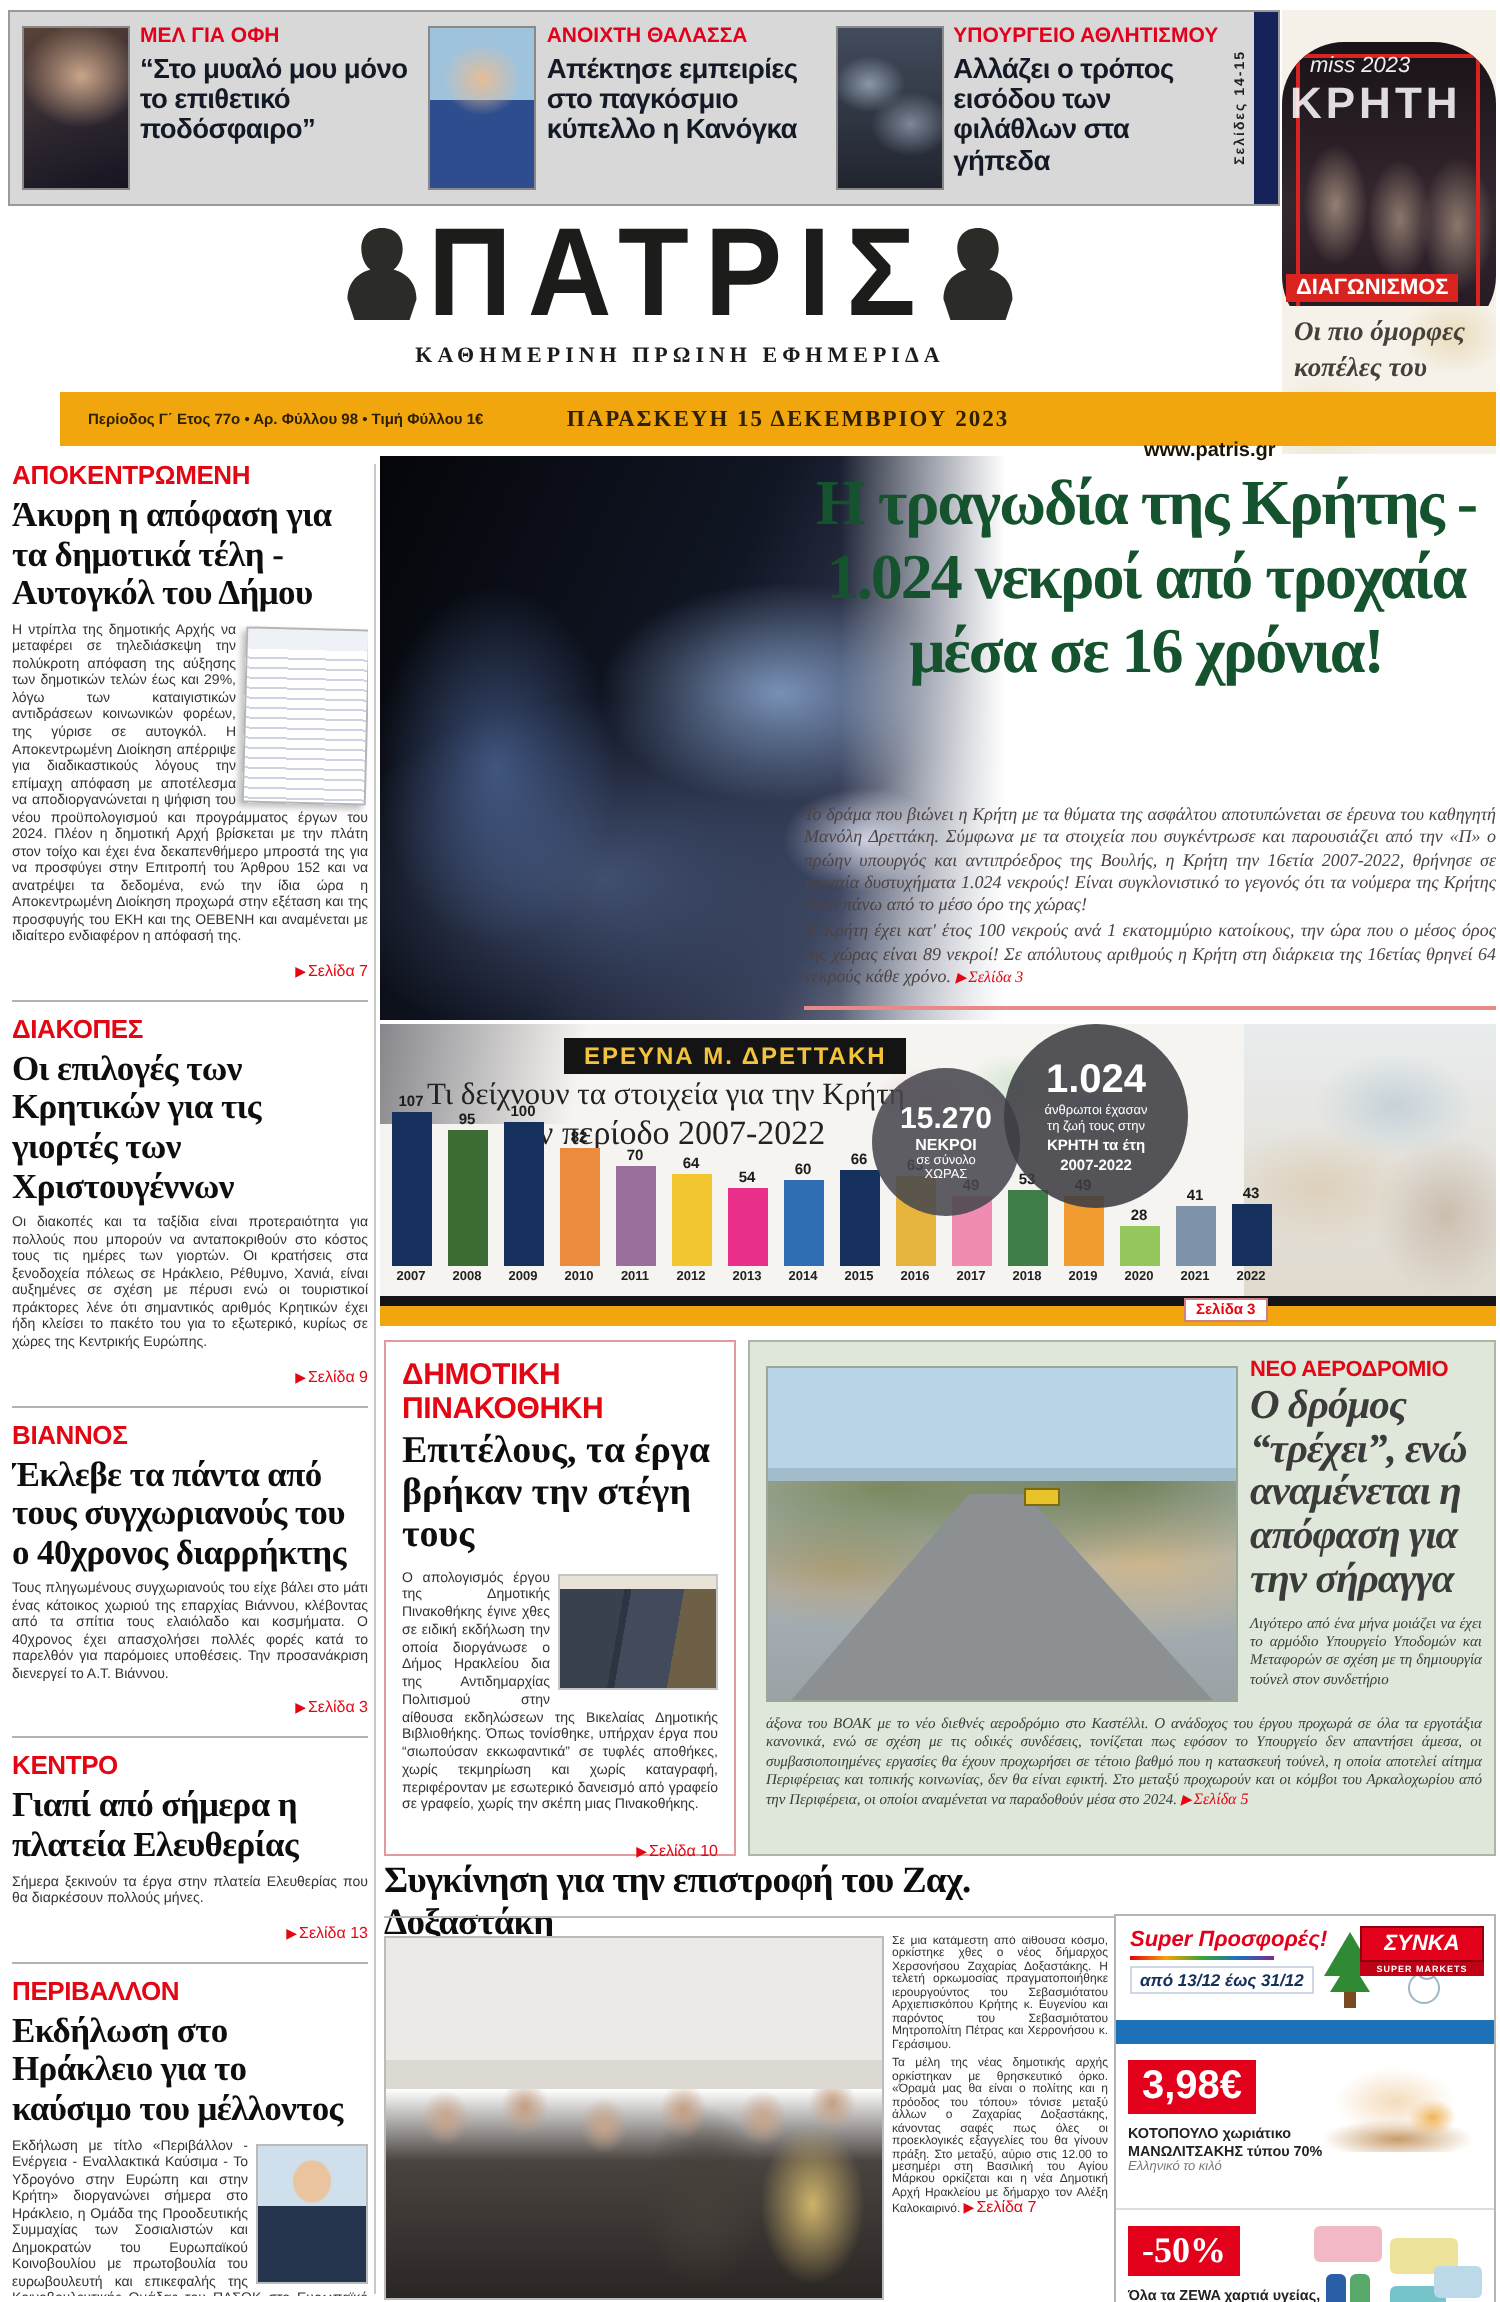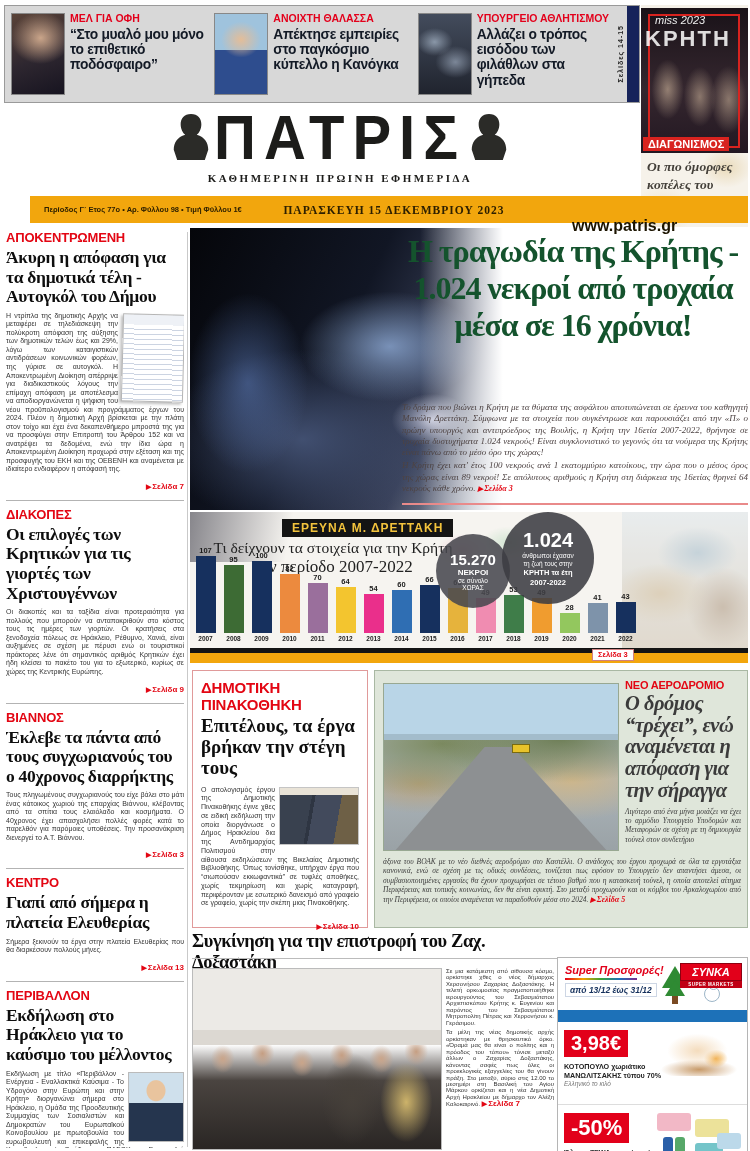--- a/index.html
+++ b/index.html
@@ -13,25 +13,25 @@
   .tp1{background:radial-gradient(30px 26px at 55% 30%,#caa58a,transparent),linear-gradient(160deg,#5a4338 0%,#2e2730 55%,#171420 100%);}
   .tp2{background:radial-gradient(18px 14px at 30% 35%,#8a97a8,transparent),radial-gradient(20px 16px at 70% 60%,#7c8798,transparent),linear-gradient(180deg,#434c5c,#20242e);}
   .tp3{background:radial-gradient(20px 18px at 50% 32%,#e4bd98,transparent),linear-gradient(180deg,#9fc3dd 0 45%,#2e4d8e 45% 100%);}
   .teaser-kicker{color:#e3001b;font-weight:bold;font-size:10.5px;line-height:1.1;margin-bottom:2px;}
   .teaser-headline{font-weight:bold;font-size:13.8px;line-height:1.12;color:#131a26;letter-spacing:-0.3px;}
   #strip-pages{writing-mode:vertical-rl;transform:rotate(180deg);font-size:7px;font-weight:bold;color:#222;letter-spacing:1px;margin-left:2px;}
   #strip-endbar{width:12px;height:96px;background:#16235a;margin-left:3px;flex:none;}
 
   
   #contest{left:641px;top:5px;width:107px;height:222px;background:#f5f1e9;}
-  .contest-photo{position:absolute;left:0;top:3px;width:107px;height:148px;background:
+  .contest-photo{position:absolute;left:0;top:16px;width:107px;height:148px;background:
     radial-gradient(16px 30px at 25% 55%,rgba(226,200,170,.55),transparent),
     radial-gradient(16px 30px at 55% 60%,rgba(226,200,170,.5),transparent),
     radial-gradient(18px 34px at 82% 62%,rgba(226,200,170,.5),transparent),
-    linear-gradient(180deg,#191218 0%,#35272f 55%,#221721 100%);overflow:hidden;}
+    linear-gradient(180deg,#191218 0%,#35272f 55%,#221721 100%);overflow:hidden;border-radius:31px;}
   .contest-frame{position:absolute;left:7px;top:6px;width:88px;height:130px;border:2px solid #d8231f;}
   .contest-script{position:absolute;left:14px;top:6px;color:#eee;font-style:italic;font-size:11px;white-space:nowrap;}
   .contest-big{position:absolute;left:4px;top:18px;color:rgba(255,255,255,.85);font-weight:bold;font-size:22px;letter-spacing:2px;}
   .contest-kicker{position:absolute;left:2px;top:132px;background:#d8231f;color:#fff;font-weight:bold;font-size:11px;padding:1px 5px;}
   .contest-bottom{position:absolute;left:0;top:148px;width:107px;height:74px;background:
     radial-gradient(26px 20px at 80% 20%,rgba(222,196,140,.5),transparent),
     radial-gradient(30px 26px at 20% 80%,rgba(222,196,140,.35),transparent),#f6f2ea;padding:4px 4px 0 6px;box-sizing:border-box;}
   .contest-headline{font-family:"Liberation Serif",serif;font-style:italic;font-weight:bold;font-size:13.5px;line-height:1.15;color:#44403a;display:inline;}
   .contest-bottom .pageref{display:inline;font-size:7px;}
 
@@ -39,29 +39,29 @@
   #masthead{left:40px;top:108px;width:600px;text-align:center;}
   .mast-row{display:flex;align-items:center;justify-content:center;}
   .portrait{width:46px;height:52px;}
   #mast-title{font-weight:900;font-size:58px;letter-spacing:8px;color:#1c1c1a;line-height:1;transform:scaleY(1.08);}
   #mast-sub{font-family:"Liberation Serif",serif;font-weight:bold;font-size:11px;letter-spacing:2.5px;color:#1c1c1a;margin-top:6px;}
 
   
   #orange-bar{left:30px;top:196px;width:718px;height:27px;background:#f2a60d;display:flex;align-items:center;}
   #issue-info{font-size:7.5px;font-weight:bold;color:#2e2000;margin-left:14px;width:200px;}
   #date-info{font-family:"Liberation Serif",serif;font-weight:bold;font-size:11.5px;letter-spacing:1px;color:#2e2000;width:300px;text-align:center;}
-  #site-info{font-weight:bold;font-size:16px;color:#1c1400;margin-left:28px;margin-top:32px;}
+  #site-info{font-weight:bold;font-size:10px;color:#1c1400;margin-left:28px;margin-top:32px;}
 
   
   #vline{left:187px;top:232px;width:1px;height:915px;background:#c9c9c9;}
   #left-col{left:6px;top:230px;width:178px;height:918px;overflow:hidden;}
   .kicker{color:#e30613;font-weight:bold;font-size:13px;letter-spacing:-0.2px;margin:0 0 3px 0;}
   .lc-head{font-family:"Liberation Serif",serif;font-weight:bold;font-size:17.5px;line-height:1.12;color:#0e0e0e;letter-spacing:-0.3px;margin:0 0 5px 0;}
   .lc-body{font-size:7px;line-height:1.22;color:#333;text-align:justify;margin:0;}
-  .pageref{color:#e30613;font-weight:bold;font-size:8px;white-space:nowrap;}
+  .pageref{color:#e30613;font-weight:normal;font-size:8px;white-space:nowrap;}
   .pageref::before{content:"▶";margin-right:1px;font-size:7px;}
   .refline{text-align:right;margin-top:1px;}
   .divider{border:0;border-top:1px solid #b3b3b3;margin:7px 0 6px 0;}
   .doc-img{float:right;width:60px;height:86px;margin:2px 0 3px 4px;background:
     linear-gradient(#eef1f6 0 10px,transparent 10px),
     repeating-linear-gradient(#fff 0 4px,#ccd4e2 4px 5px);border:1px solid #b5b5b5;box-shadow:-2px 2px 3px rgba(0,0,0,.25);transform:rotate(1.5deg);}
   .man-img{float:right;width:54px;height:68px;margin:2px 0 3px 4px;border:1px solid #bbb;background:
     radial-gradient(9px 10px at 50% 26%,#e9c49e 0 9px,transparent 10px),
     linear-gradient(180deg,#cfe0ec 0 44%,#25354e 44% 100%);}
 
@@ -166,21 +166,21 @@
   #ad-logo .lg2{background:#c00014;color:#fff;font-size:4.5px;font-weight:bold;padding:1px 0;letter-spacing:.5px;}
   .ad-tree{position:absolute;left:104px;top:8px;width:0;height:0;border-left:13px solid transparent;border-right:13px solid transparent;border-bottom:22px solid #2f8a33;}
   .ad-tree2{position:absolute;left:107px;top:24px;width:0;height:0;border-left:10px solid transparent;border-right:10px solid transparent;border-bottom:16px solid #2f8a33;top:22px;left:107px;}
   .ad-trunk{position:absolute;left:114px;top:38px;width:6px;height:8px;background:#7a4a22;}
   .ad-snowman{position:absolute;left:146px;top:28px;width:14px;height:14px;border-radius:50%;background:#fff;border:1px solid #9db6c8;}
   .ad-snowman::before{content:"";position:absolute;left:3px;top:-8px;width:9px;height:9px;border-radius:50%;background:#fff;border:1px solid #9db6c8;}
   #ad-blue{height:12px;background:#1d71b8;}
   .offer{position:relative;height:74px;border-bottom:1px solid #ddd;padding:8px 6px 0 6px;}
   .price-box{display:inline-block;background:#e2001a;color:#fff;font-weight:bold;padding:2px 7px;}
   #offer1 .price-box{font-size:20px;}
-  #offer2 .price-box{font-size:22px;}
+  #offer2 .price-box{font-size:18px;font-family:Liberation Serif, serif;}
   .offer-title{font-weight:bold;font-size:7.2px;color:#222;margin-top:5px;line-height:1.25;}
   .offer-sub{font-weight:bold;font-size:7.2px;color:#222;line-height:1.25;}
   .offer-note{font-style:italic;font-size:6.5px;color:#777;line-height:1.3;}
   #chicken-img{position:absolute;right:6px;top:8px;width:84px;height:46px;background:
     radial-gradient(30px 17px at 48% 45%,#f4dcbd,transparent),
     radial-gradient(12px 9px at 70% 62%,#f0a83c,transparent),
     radial-gradient(38px 10px at 50% 86%,#c89b6a,transparent);}
   #products-img{position:absolute;right:4px;top:6px;width:88px;height:58px;}
   #products-img span{position:absolute;border-radius:3px;}
   .pr1{left:2px;top:2px;width:34px;height:18px;background:#f2b8c6;}

